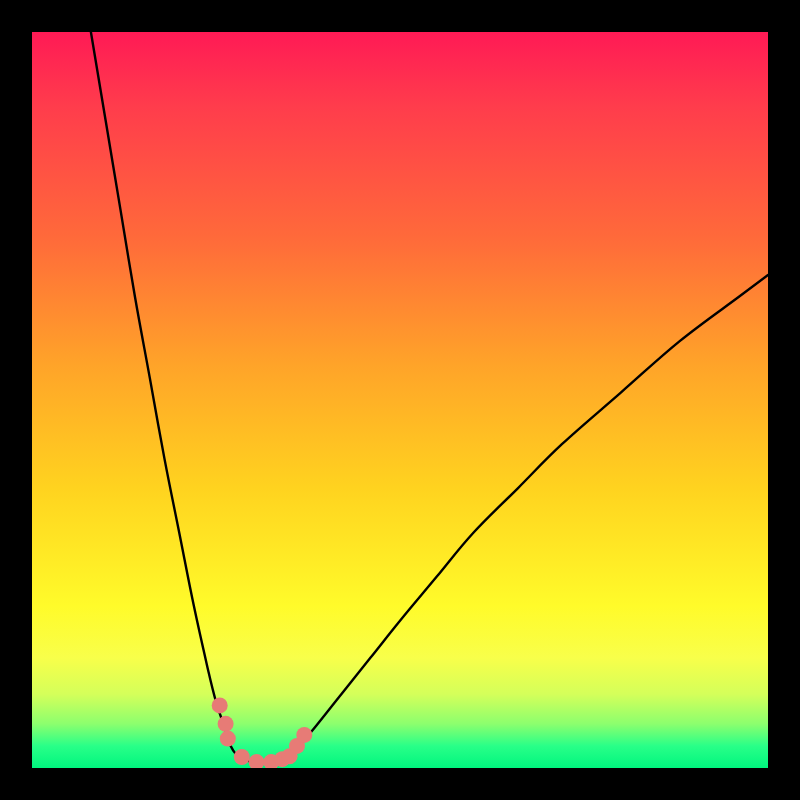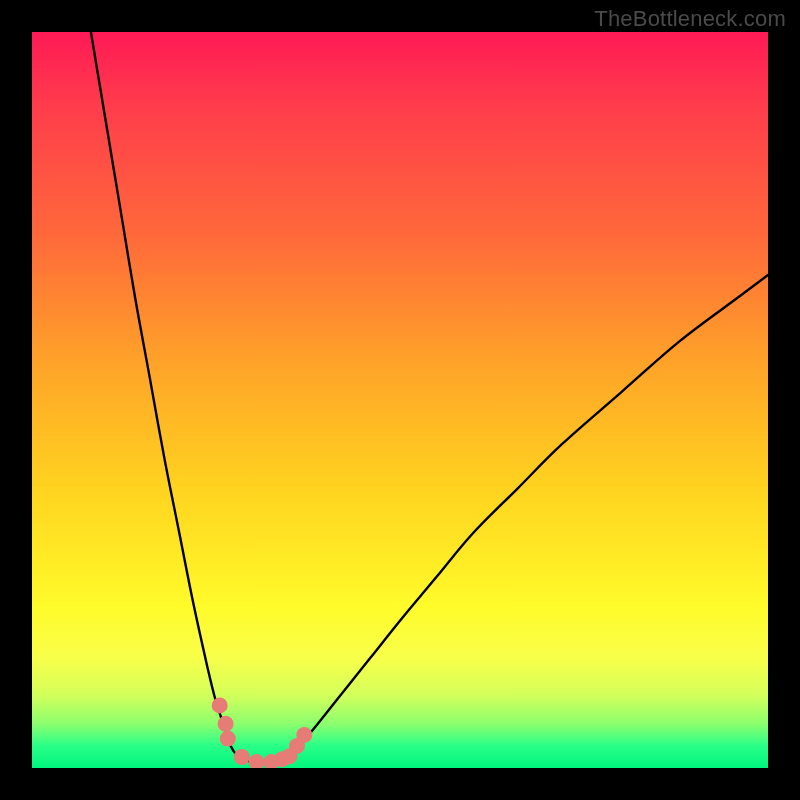--- a/index.html
+++ b/index.html
@@ -77,14 +77,13 @@
           <circle cx="224.5" cy="730.1" r="8" fill="#e77b76"></circle>
           <circle cx="239.2" cy="730.1" r="8" fill="#e77b76"></circle>
           <circle cx="250.2" cy="727.2" r="8" fill="#e77b76"></circle>
           <circle cx="257.6" cy="724.2" r="8" fill="#e77b76"></circle>
           <circle cx="265.0" cy="713.9" r="8" fill="#e77b76"></circle>
           <circle cx="272.3" cy="702.9" r="8" fill="#e77b76"></circle>
         </g>
     </svg>
   </div>
 
-  <div class="watermark">TheBottleneck.com</div>
 </div>
 
 </body></html>

